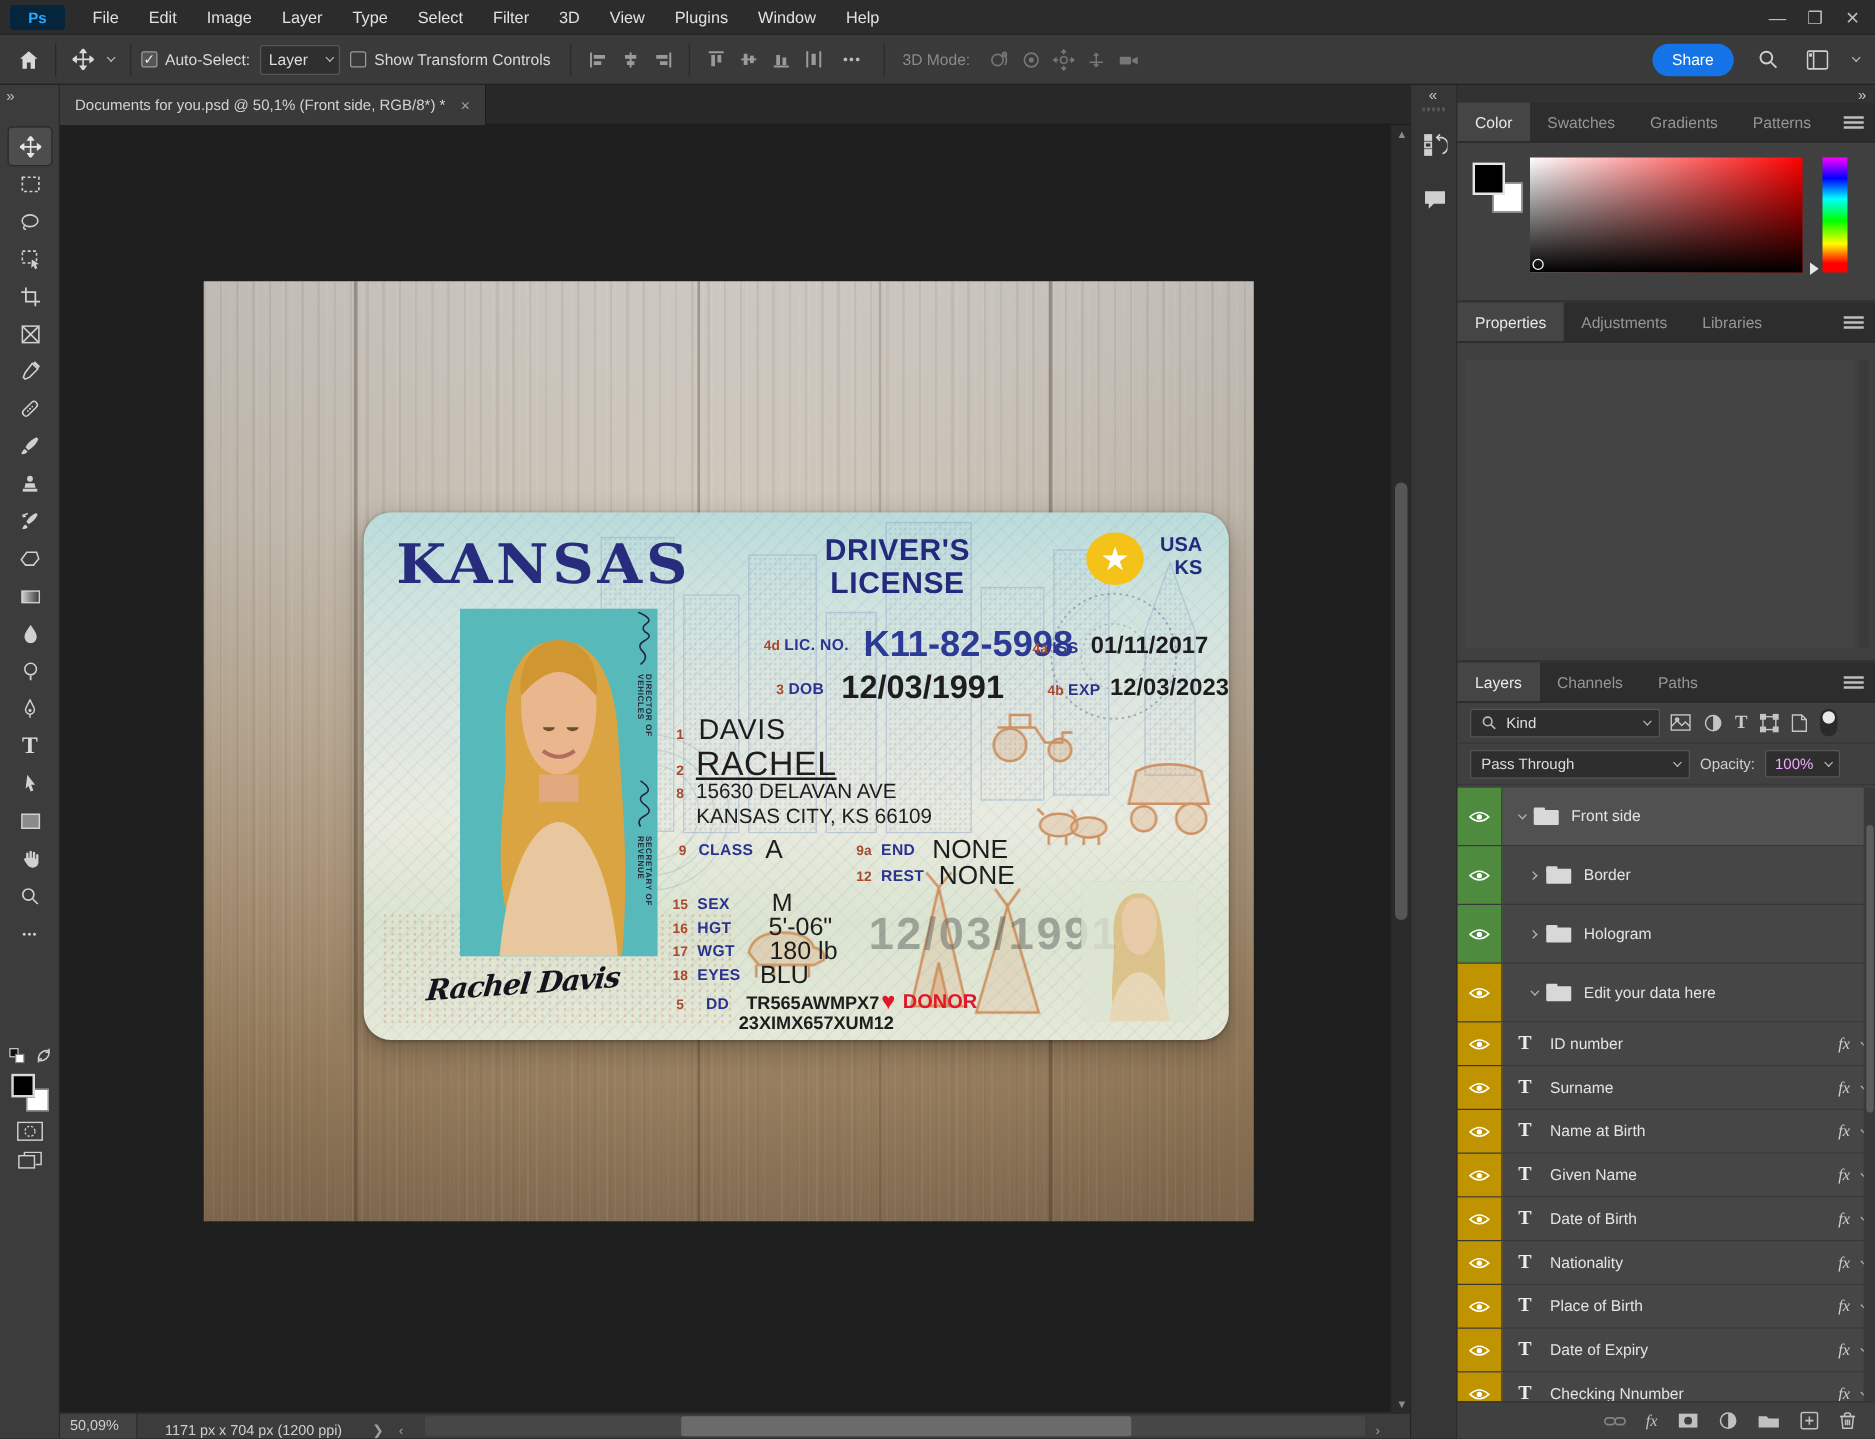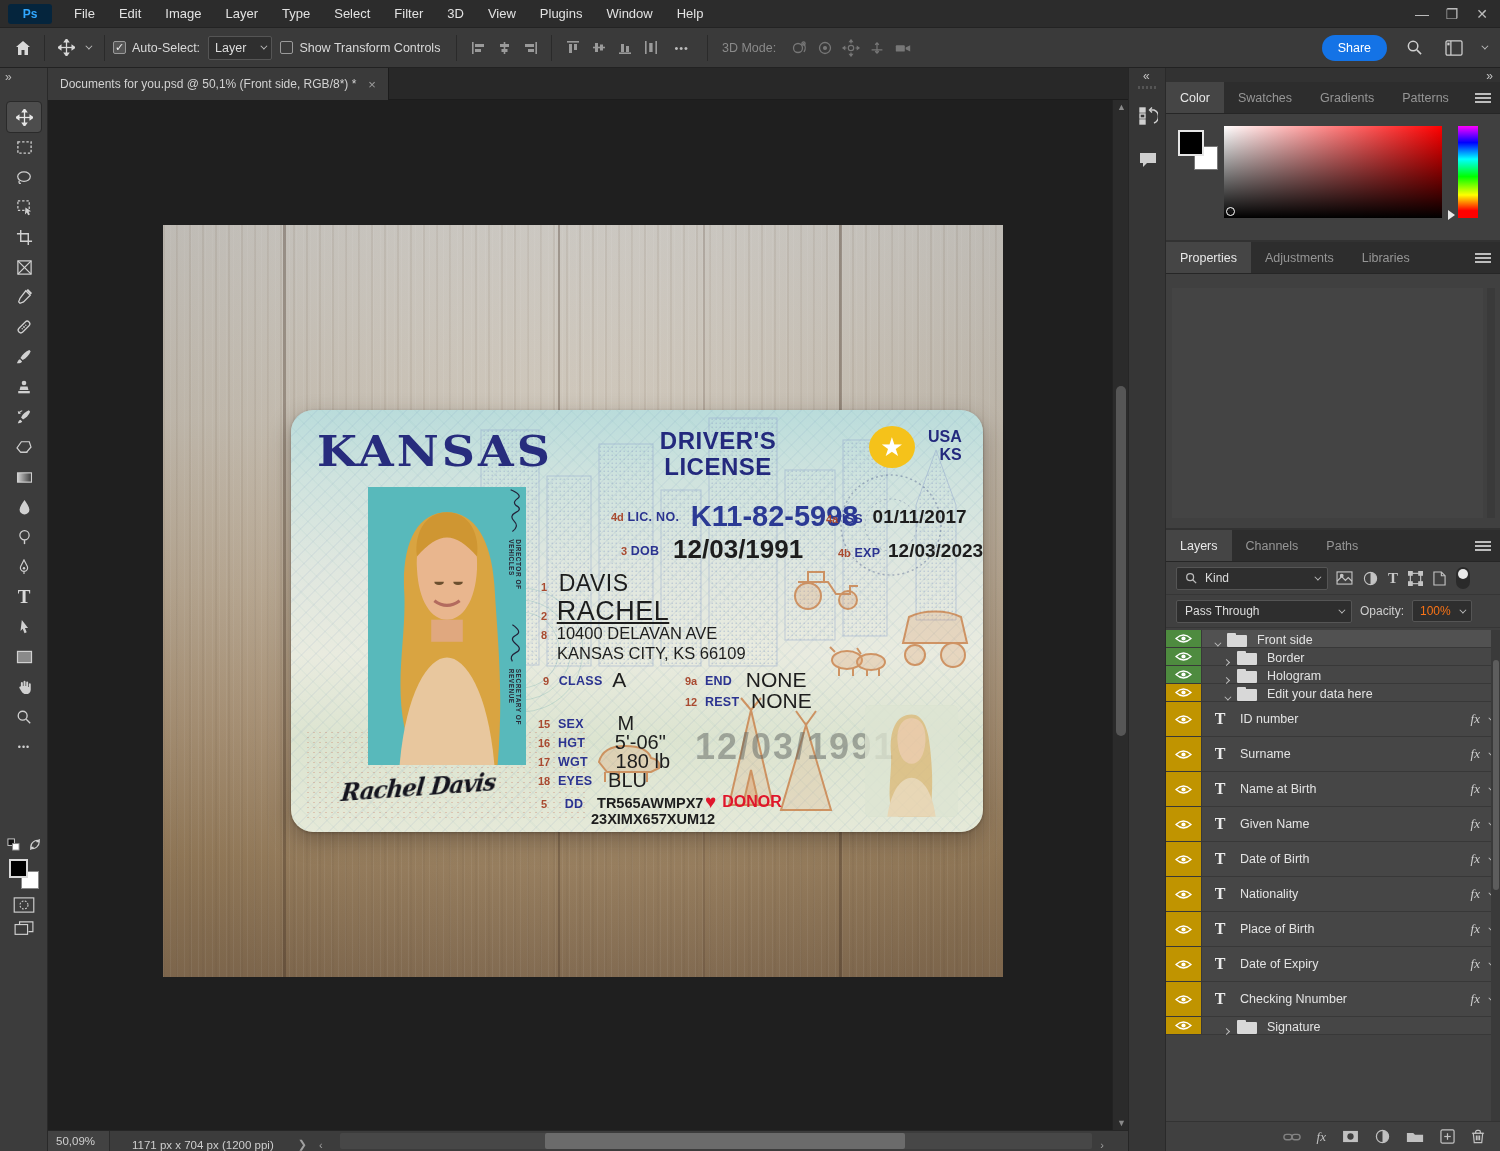--- a/index.html
+++ b/index.html
@@ -137,27 +137,27 @@
   .propsempty { position:absolute; left:6px; top:46px; right:18px; bottom:10px; background:#444; }
   .propsscroll { position:absolute; right:6px; top:46px; width:8px; bottom:10px; background:#3a3a3a; }
 
   .layerspanel { position:absolute; left:0; top:462px; width:335px; bottom:0; background:#404040; }
   .lrowbar { display:flex; align-items:center; height:33px; padding:0 10px; gap:8px; border-bottom:1px solid #363636; }
   .kindsel { background:#2e2e2e; border:1px solid #555; border-radius:2px; height:23px; display:flex; align-items:center; gap:8px; padding:0 8px; font-size:12px; color:#ddd; width:152px; }
   .kindsel .sp { margin-left:auto; }
   .ficons { display:flex; gap:10px; align-items:center; }
   .blendsel { background:#2e2e2e; border:1px solid #555; border-radius:2px; height:23px; display:flex; align-items:center; padding:0 8px; font-size:12px; color:#ddd; width:176px; }
   .blendsel .sp { margin-left:auto; }
-  .valbox { background:#2e2e2e; border:1px solid #555; border-radius:2px; height:22px; display:flex; align-items:center; padding:0 7px; font-size:12px; color:#f97316; gap:8px; }
+  .valbox { background:#2e2e2e; border:1px solid #555; border-radius:2px; height:22px; display:flex; align-items:center; padding:0 7px; font-size:12px; color:#f0abfc; gap:8px; }
   .locklbl, .filllbl { font-size:12px; color:#cfcfcf; }
   .lockicons { display:flex; gap:9px; align-items:center; }
 
   .layerlist { position:absolute; left:0; top:100px; right:0; bottom:30px; overflow:hidden; background:#424242; }
   .lrow { display:flex; align-items:center; border-bottom:1px solid #383838; background:#464646; position:relative; }
-  .lrow.grp { height:18px;align-items:flex-end; }
+  .lrow.grp { height:47px; }
   .lrow.txt { height:35px; }
   .lrow.sel { background:#515151; }
   .eyecell { width:36px; align-self:stretch; display:flex; align-items:center; justify-content:center; border-right:1px solid #383838; }
   .eyecell.green { background:#4e8b3f; }
   .eyecell.yellow { background:#c09400; }
   .lname { font-size:12.5px; color:#e3e3e3; margin-left:10px; white-space:nowrap; }
   .indent1 { margin-left:22px; } .indent2 { margin-left:64px; }
   .foldico { width:20px; height:14px; position:relative; margin-left:8px; flex:0 0 auto; }
   .foldico .bd { position:absolute; left:0; top:2px; width:20px; height:12px; background:#d8d8d8; border-radius:1px; }
   .foldico .tb { position:absolute; left:0; top:0; width:9px; height:4px; background:#d8d8d8; border-radius:1px 1px 0 0; }
@@ -658,21 +658,21 @@
           <div class="frow" style="left:250px; top:160px;">
             <span class="fnum">1</span>
             <span class="fval" style="font-size:23px; margin-left:8px; letter-spacing:.5px;">DAVIS</span>
           </div>
           <div class="frow" style="left:250px; top:186px;">
             <span class="fnum">2</span>
             <span class="fval" style="font-size:27px; margin-left:6px; letter-spacing:.5px;text-decoration:underline;">RACHEL</span>
           </div>
           <div class="frow" style="left:250px; top:214px;">
             <span class="fnum">8</span>
-            <span class="fval" style="font-size:16.5px; margin-left:6px;">10400 DELAVAN AVE</span>
+            <span class="fval" style="font-size:16.5px; margin-left:6px;">15630 DELAVAN AVE</span>
           </div>
           <div class="frow" style="left:266px; top:234px;">
             <span class="fval" style="font-size:16.5px;">KANSAS CITY, KS 66109</span>
           </div>
           <div class="frow" style="left:252px; top:258px;">
             <span class="fnum">9</span>
             <span class="flab" style="margin-left:6px">CLASS</span>
             <span class="fval" style="font-size:21px; margin-left:6px; vertical-align:-2px;">A</span>
           </div>
           <div class="frow" style="left:394px; top:258px;">

